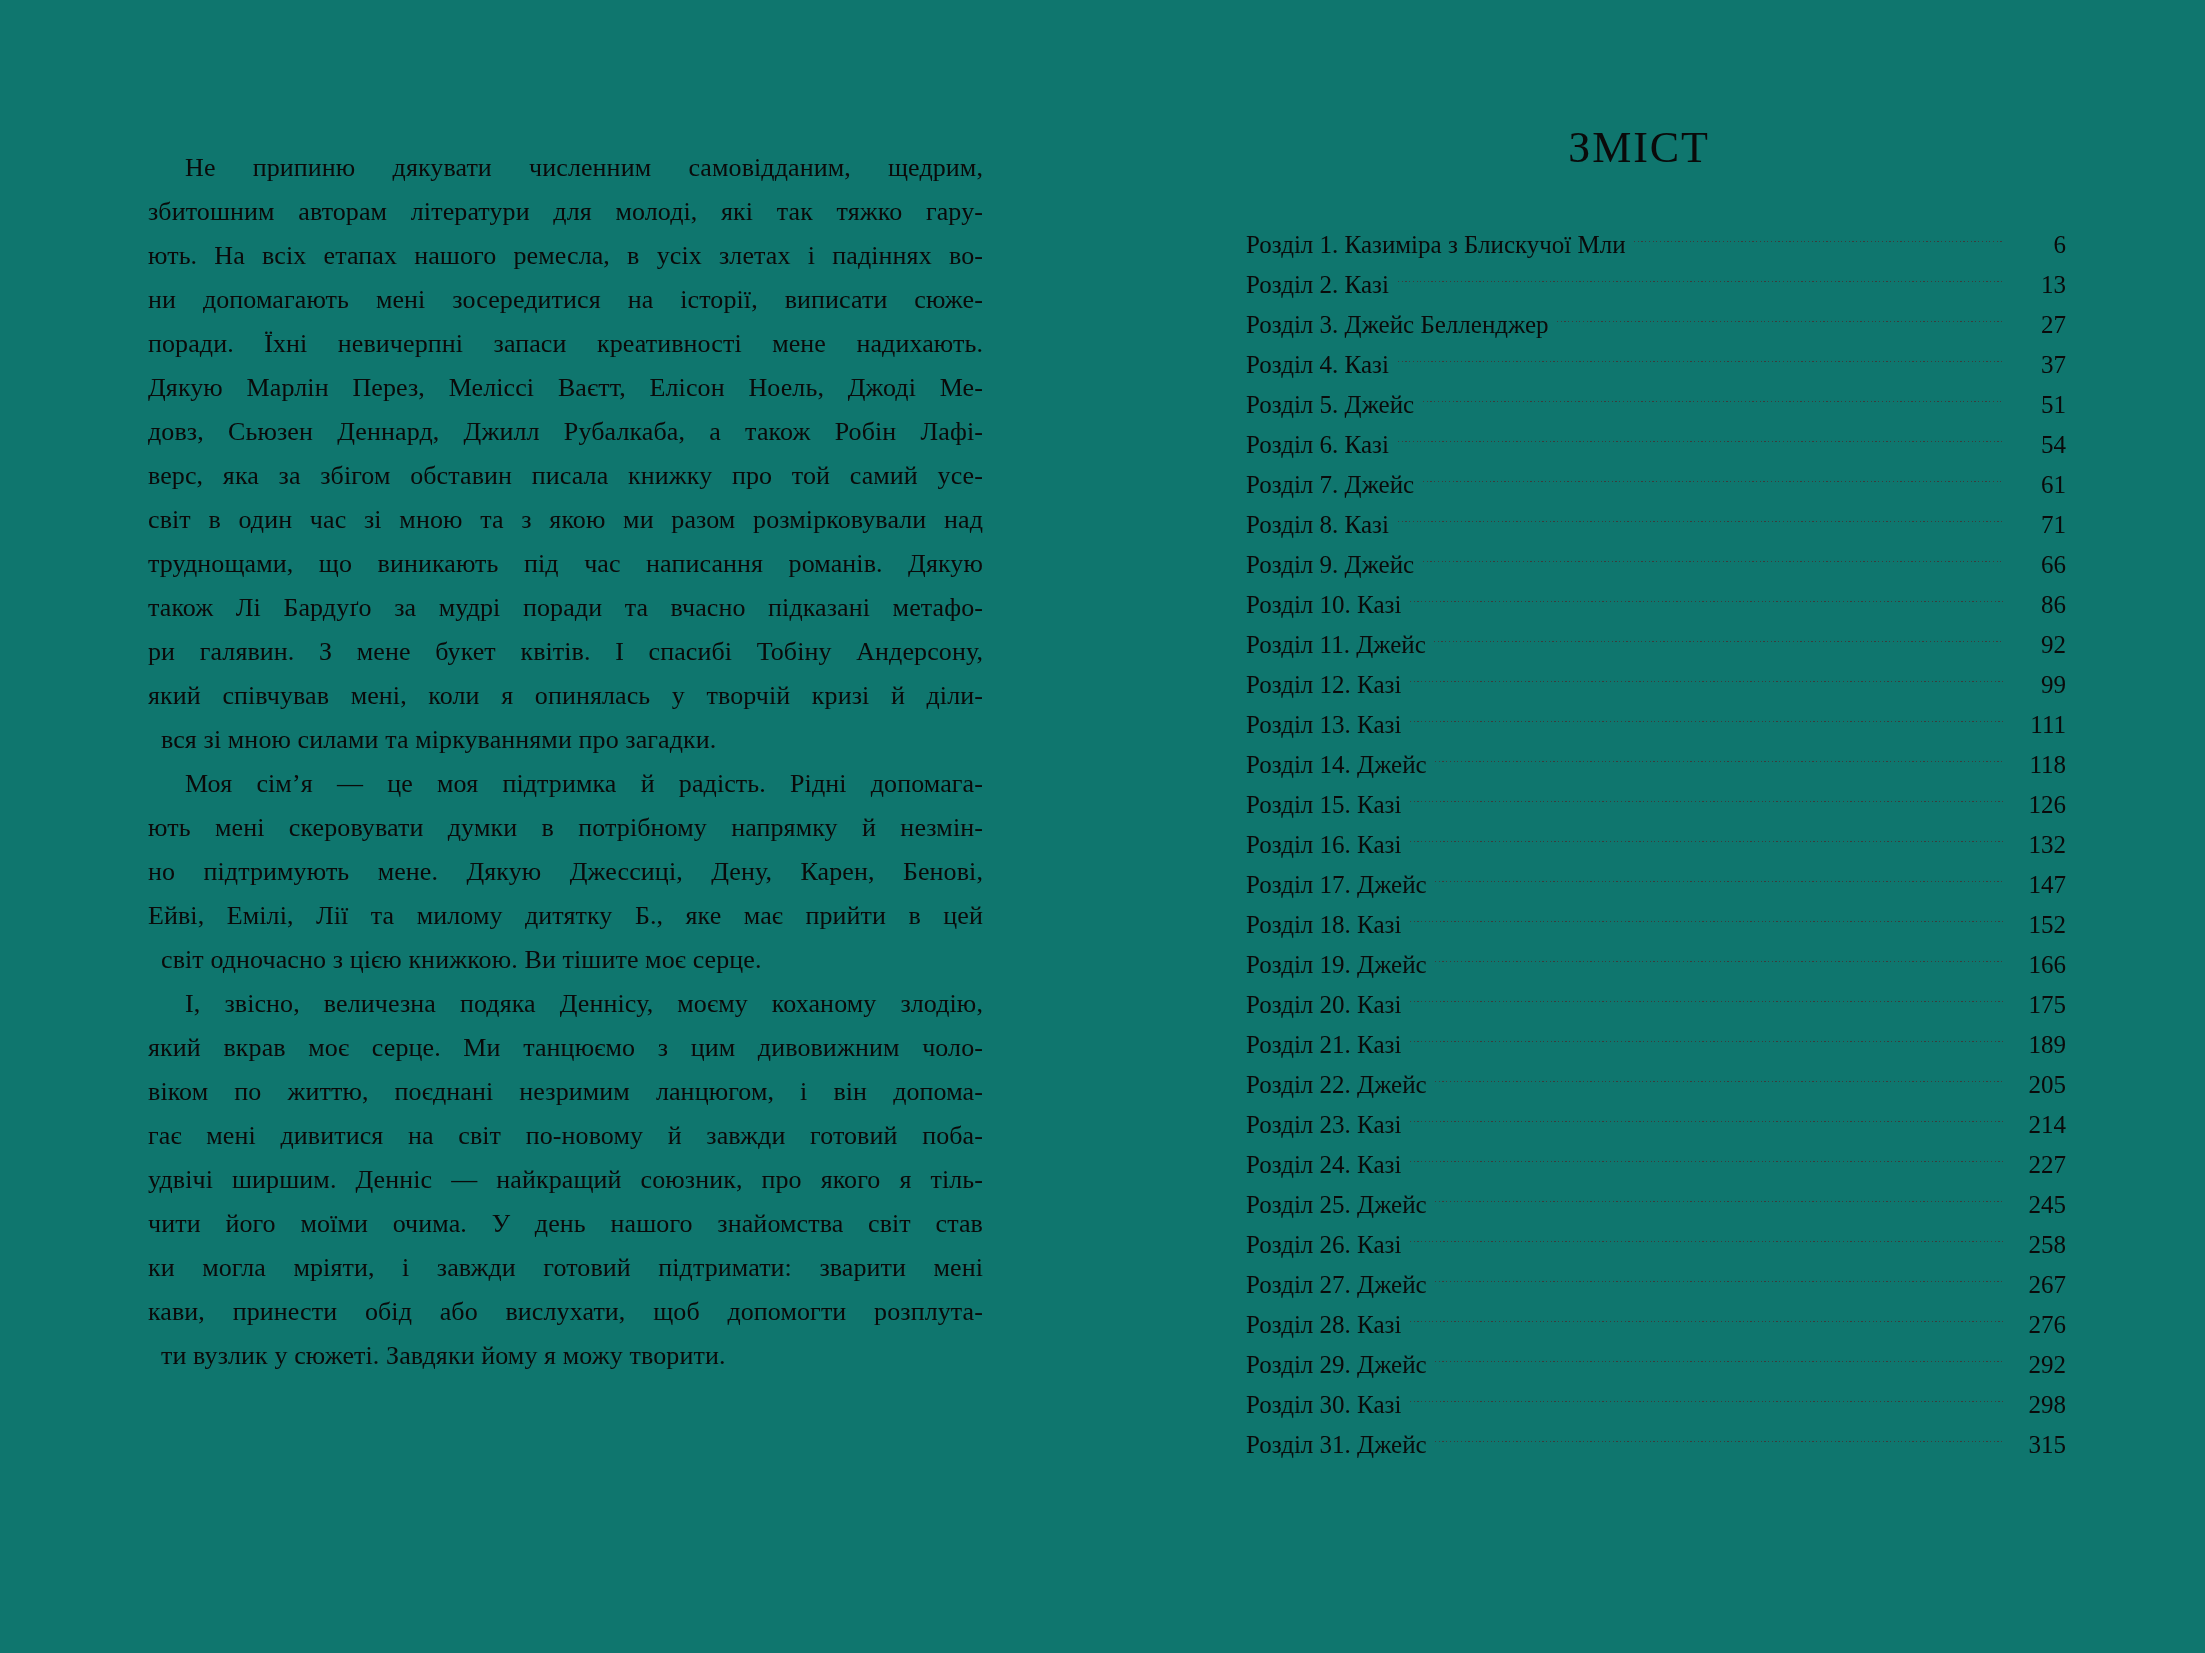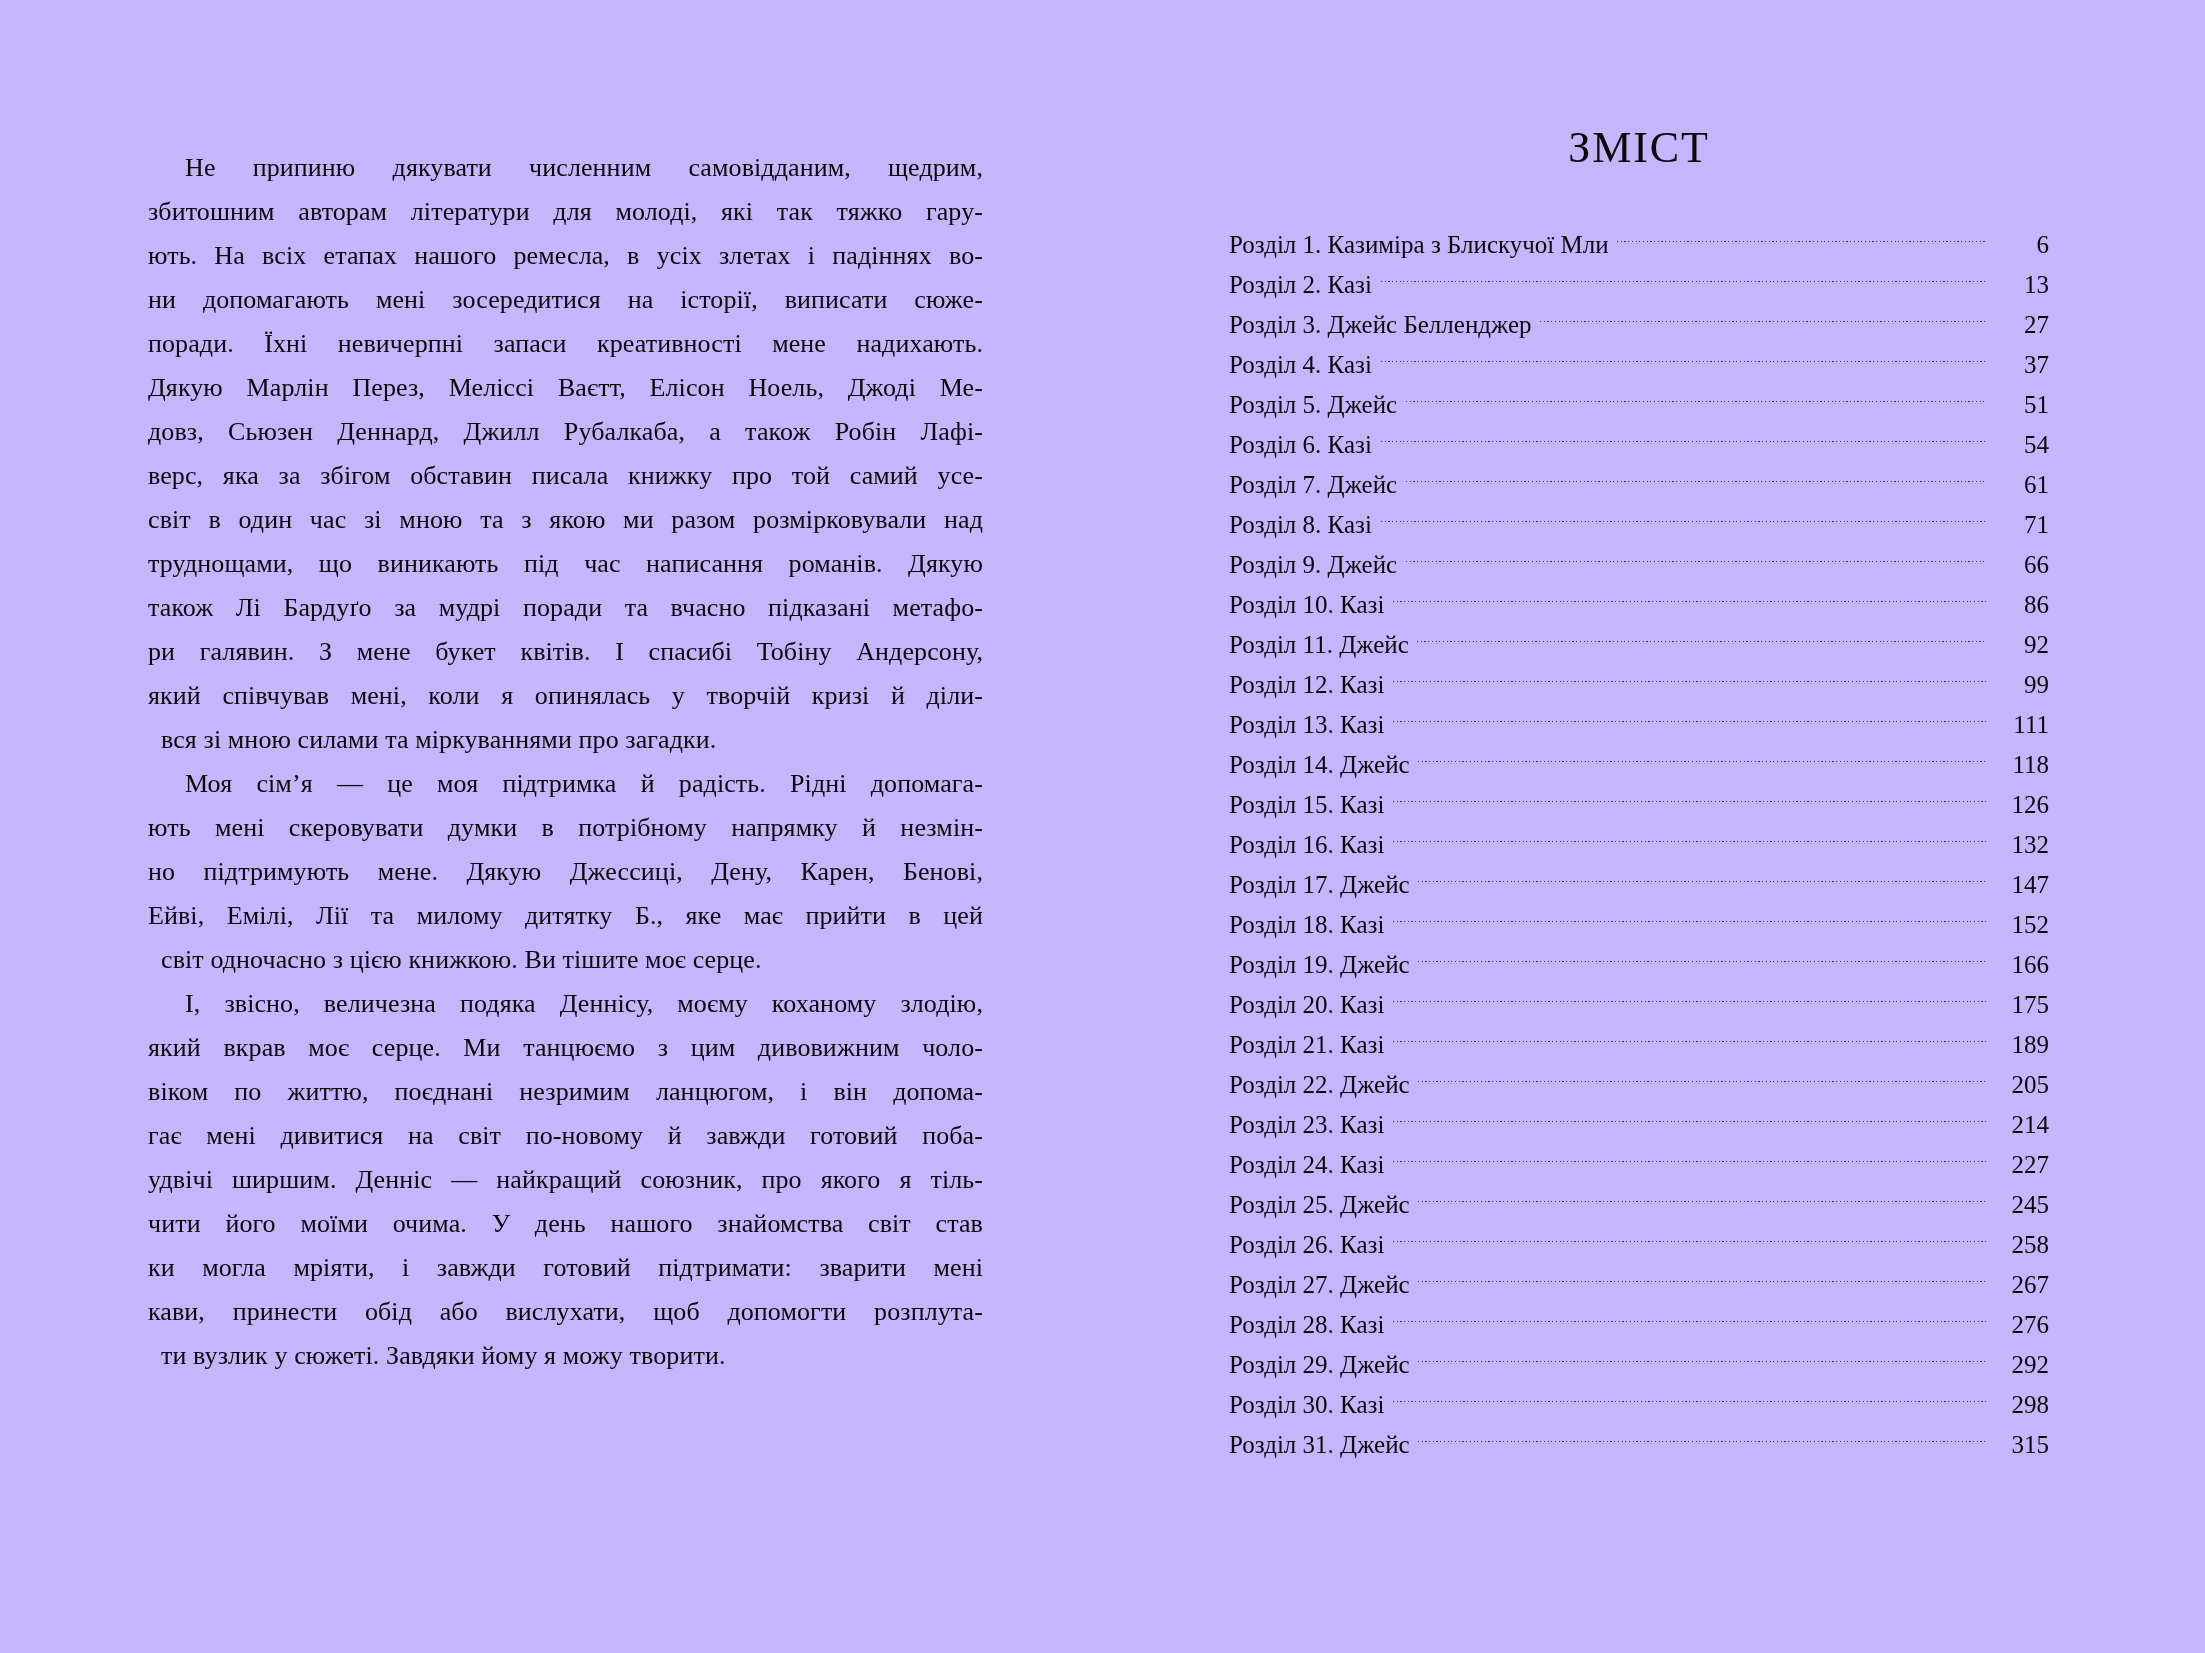--- a/index.html
+++ b/index.html
@@ -11,21 +11,21 @@
     width: 2205px;
     height: 1654px;
     position: relative;
     overflow: hidden;
     font-family: "Liberation Serif", "DejaVu Serif", serif;
     color: #0a0a0a;
   }
   .spread {
     position: absolute;
     inset: 0;
-    background: #c4b5fd;
+    background: #0f766e;
   }
   .page {
     position: absolute;
     top: 0;
     height: 100%;
   }
   .page-left  { left: 0;      width: 1102px; }
   .page-right { left: 1102px; width: 1103px; }
 
   
@@ -61,21 +61,21 @@
     width: 820px;
     margin: 0;
     font-size: 44px;
     font-weight: 400;
     letter-spacing: 1.9px;
     text-align: center;
     line-height: 50px;
   }
   .toc-list {
     position: absolute;
-    left: 127px;           
+    left: 144px;           
     top: 230px;
     width: 820px;
   }
   .toc-row {
     display: flex;
     align-items: flex-start;
     height: 40px;
   }
   .toc-label {
     font-size: 25px;

